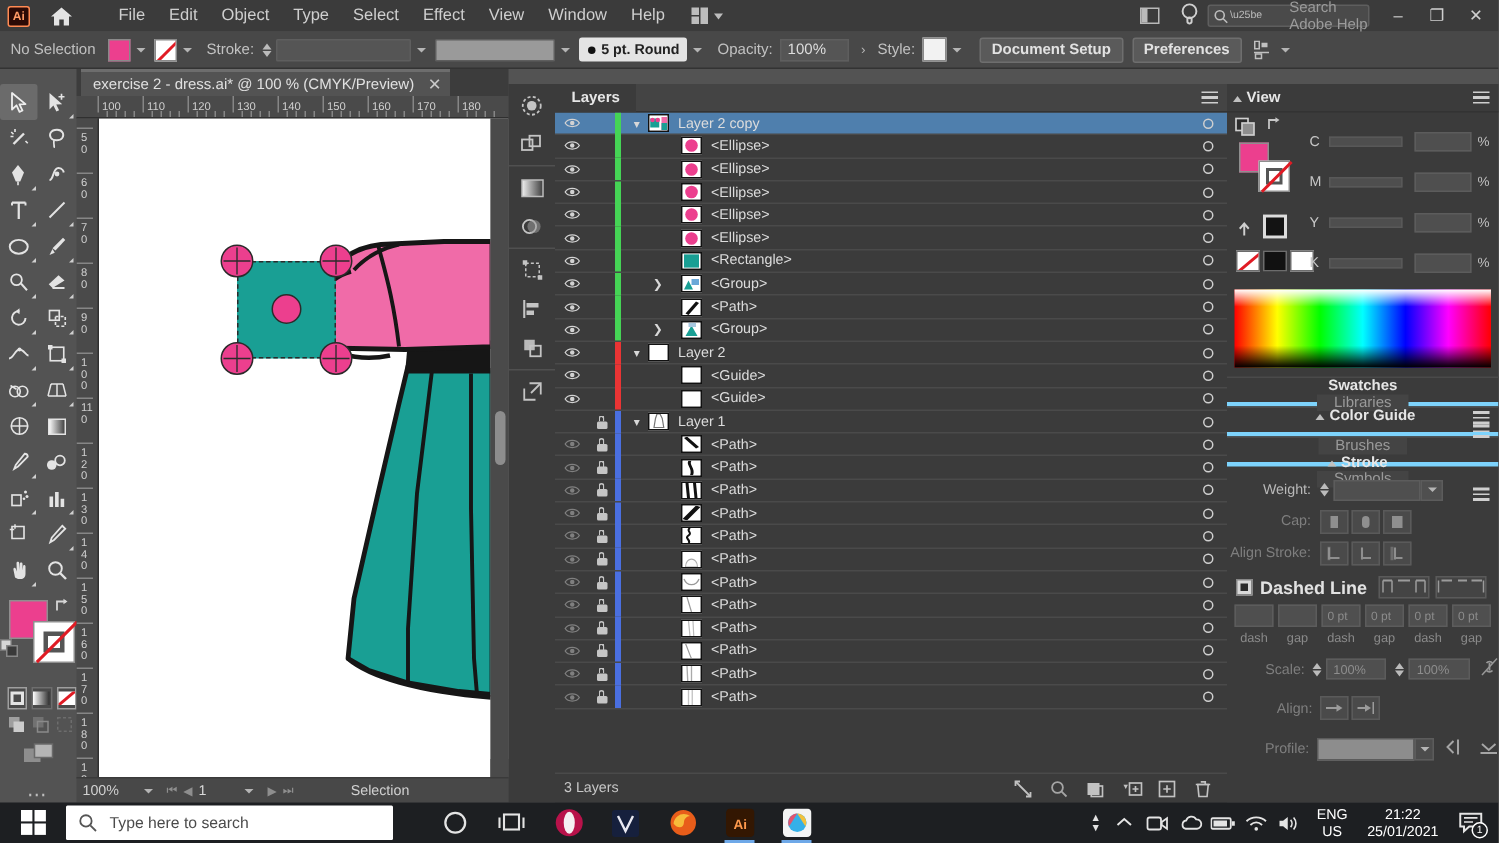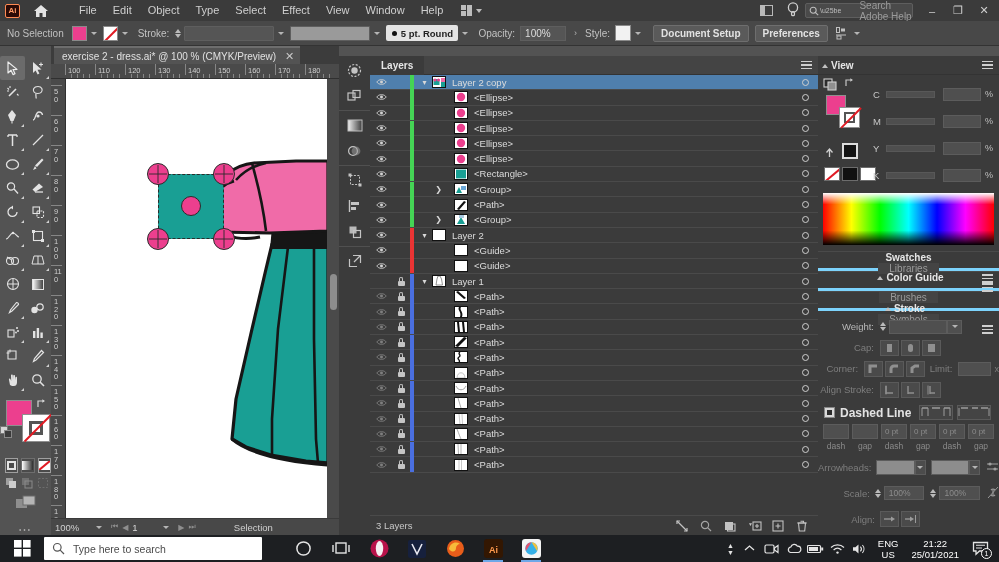--- a/index.html
+++ b/index.html
@@ -1555,43 +1555,20 @@
               </svg>
             </div>
           <div class="sbtn">
               <svg width="11" height="10">
                 <rect x="2" y="1" width="7" height="8" fill="#8f8f8f"></rect>
               </svg>
             </div>
         </div>
       </div>
       <div class="st-row">
-        <span class="st-lab dim">Corner:</span>
-        <div class="btn3">
-          <div class="sbtn">
-              <svg width="11" height="10">
-                <path d="M2 9 V2 h7" fill="none" stroke="#8f8f8f" stroke-width="3"></path>
-              </svg>
-            </div>
-          <div class="sbtn">
-              <svg width="11" height="10">
-                <path d="M2 9 V5 a3 3 0 0 1 3 -3 h4" fill="none" stroke="#8f8f8f" stroke-width="3"></path>
-              </svg>
-            </div>
-          <div class="sbtn">
-              <svg width="11" height="10">
-                <path d="M2 9 V4 L5 2 h4" fill="none" stroke="#8f8f8f" stroke-width="3"></path>
-              </svg>
-            </div>
-        </div>
-        <span class="st-lab dim" style="width:44px;">Limit:</span>
-        <div class="st-field" style="width:44px;"></div>
-        <span style="font-size:9px;color:#7e7e7e;padding-left:4px;">x</span>
-      </div>
-      <div class="st-row">
         <span class="st-lab dim">Align Stroke:</span>
         <div class="btn3">
           <div class="sbtn">
               <svg width="11" height="10">
                 <path d="M2 1 v8 M2 8 h7" stroke="#8f8f8f" stroke-width="1.4" fill="none"></path>
                 <rect x="1" y="0.5" width="2" height="9" fill="#8f8f8f" opacity="0.5"></rect>
               </svg>
             </div>
           <div class="sbtn">
               <svg width="11" height="10">
@@ -1646,38 +1623,20 @@
         <div class="dcell">
           <div class="bx">0 pt</div>
           <div class="cap">dash</div>
         </div>
         <div class="dcell">
           <div class="bx">0 pt</div>
           <div class="cap">gap</div>
         </div>
       </div>
 
-      <div class="ah-row">
-        <span class="ah-lab">Arrowheads:</span>
-        <div class="ah-sel"></div>
-        <div class="ah-car">
-            <div class="mini-caret" style="margin:0;"></div>
-          </div>
-        <div class="ah-sel" style="margin-left:5px;"></div>
-        <div class="ah-car">
-            <div class="mini-caret" style="margin:0;"></div>
-          </div>
-        <div style="margin-left:6px;">
-          <svg width="13" height="13" viewBox="0 0 13 13">
-              <path d="M1 4 h11 M1 9 h11" stroke="#a0a0a0" stroke-width="1.2"></path>
-              <circle cx="4" cy="4" r="1.6" fill="#a0a0a0"></circle>
-              <circle cx="9" cy="9" r="1.6" fill="#a0a0a0"></circle>
-            </svg>
-        </div>
-      </div>
 
       <div class="ah-row">
         <span class="ah-lab">Scale:</span>
         <div class="stepper">
             <i class="up"></i>
             <i class="dn"></i>
           </div>
         <div class="st-field" style="width:44px;font-size:8.5px;color:#8d8d8d;display:flex;align-items:center;padding-left:4px;">100%</div>
         <div class="stepper" style="margin-left:6px;">
             <i class="up"></i>

